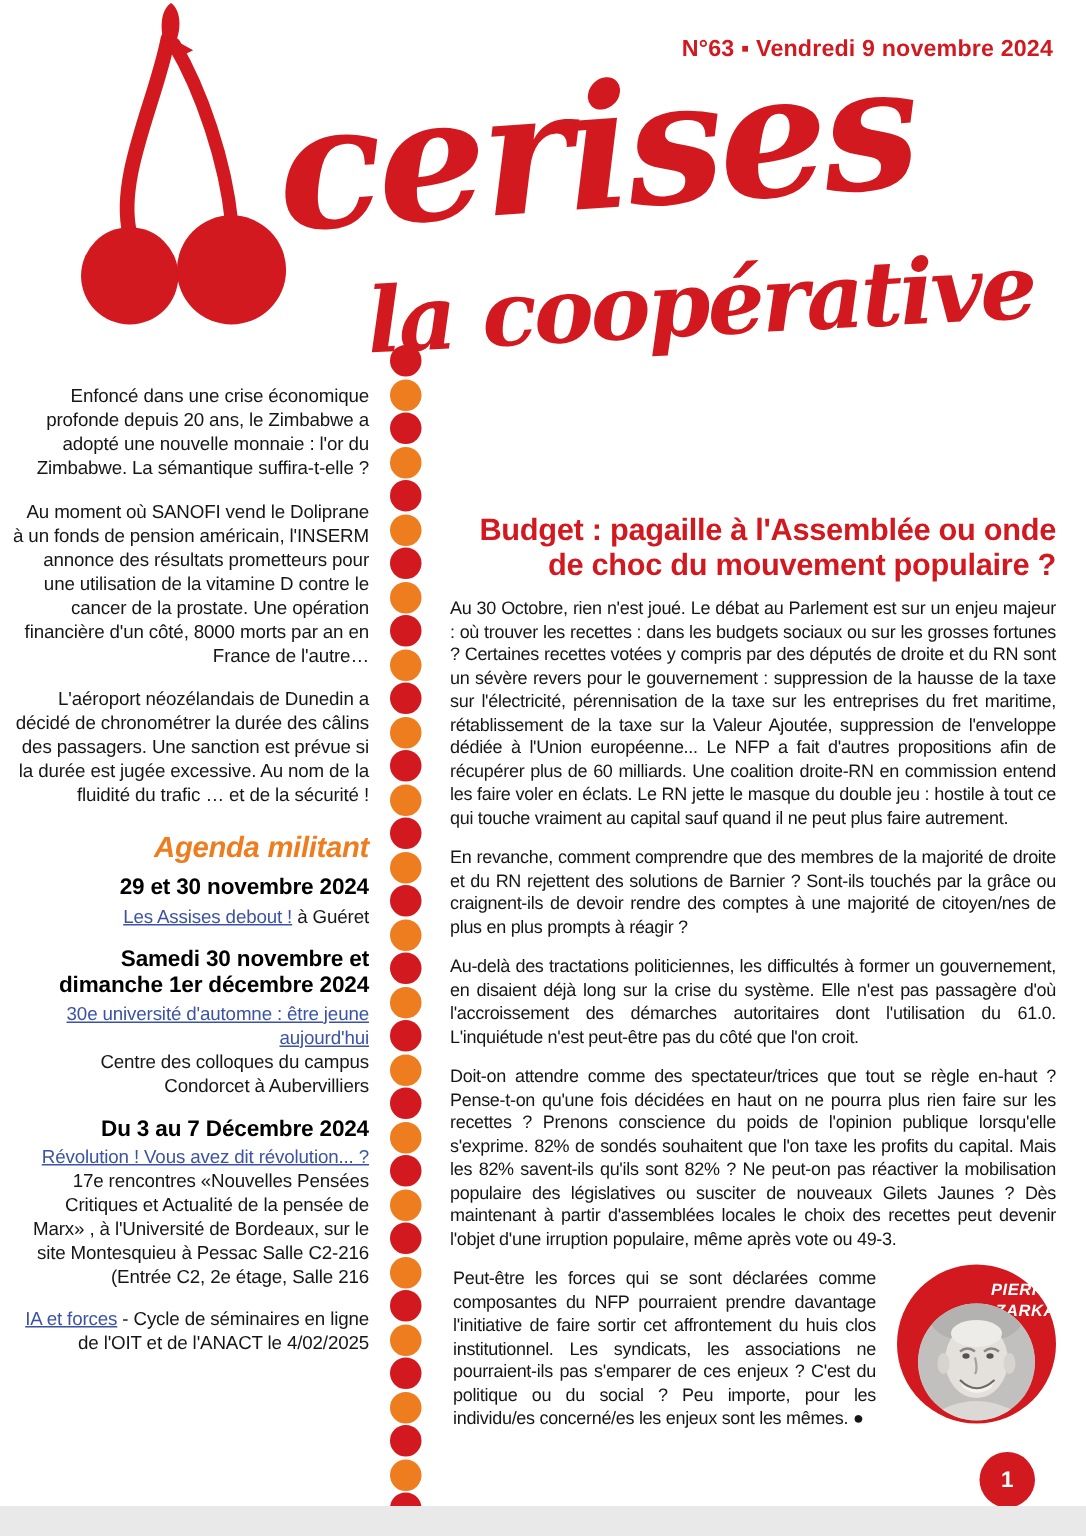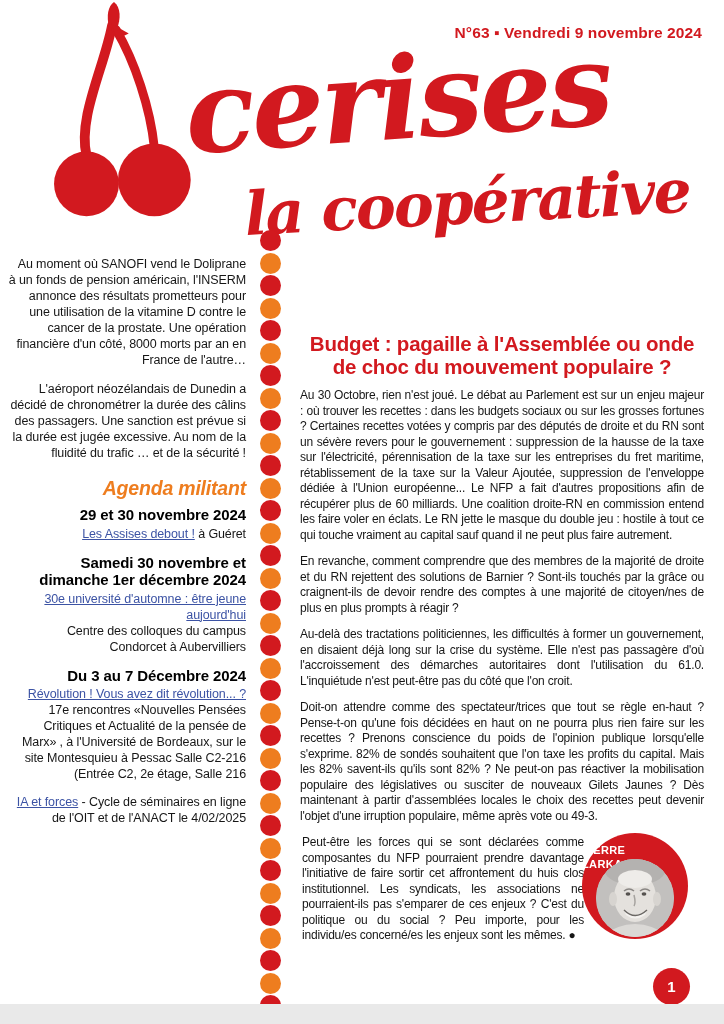--- a/index.html
+++ b/index.html
@@ -39,30 +39,30 @@
   .event-date{font-weight:bold;font-size:15px;line-height:17.5px;color:#000;margin:0 0 2px;}
   .left-col a{color:var(--blue);text-decoration:underline;cursor:pointer;}
   .event p{margin:0;}
   
   .right-col{
     position:absolute;left:300px;top:326px;width:404px;
     font-size:12px;line-height:15.5px;letter-spacing:-0.2px;
     text-align:justify;
   }
   .right-col h1{
-    color:var(--red);font-size:20.5px;line-height:23px;margin:6px 0 10px;
-    text-align:center;letter-spacing:-0.2px;
+    color:var(--red);font-size:20.5px;line-height:23px;margin:16px 0 10px;
+    text-align:right;letter-spacing:-0.2px;
   }
   .right-col p{margin:0 0 11px;}
   .closing{position:relative;min-height:112px;}
   .closing p{margin:2px;padding-right:118px;}
   
   .author-badge{
-    position:absolute;top:-2px;right:16px;width:106px;height:106px;border-radius:50%;
-    background:var(--red);text-align:left;
+    position:absolute;top:-2px;right:0;width:106px;height:106px;border-radius:50%;
+    background:var(--red);text-align:right;font-style:italic;
   }
   .author-name{
     padding-top:11px;color:#fff;font-weight:bold;font-size:11px;line-height:13.5px;
     letter-spacing:.4px;
   }
   .author-photo{
     position:absolute;left:50%;transform:translateX(-50%);bottom:2px;
     width:78px;height:78px;border-radius:50%;overflow:hidden;background:#c4c2c0;
   }
   
@@ -127,20 +127,21 @@
       <div class="dot" style="background: rgb(210, 25, 31);"></div>
       <div class="dot" style="background: rgb(238, 125, 31);"></div>
       <div class="dot" style="background: rgb(210, 25, 31);"></div>
       <div class="dot" style="background: rgb(238, 125, 31);"></div>
       <div class="dot" style="background: rgb(210, 25, 31);"></div>
       <div class="dot" style="background: rgb(238, 125, 31);"></div>
       <div class="dot" style="background: rgb(210, 25, 31);"></div>
     </div>
 
   <aside class="left-col">
+    <p>Enfoncé dans une crise économique profonde depuis 20 ans, le Zimbabwe a adopté une nouvelle monnaie : l'or du Zimbabwe. La sémantique suffira-t-elle ?</p>
     <p>Au moment où SANOFI vend le Doliprane à un fonds de pension américain, l'INSERM annonce des résultats prometteurs pour une utilisation de la vitamine D contre le cancer de la prostate. Une opération financière d'un côté, 8000 morts par an en France de l'autre…</p>
     <p>L'aéroport néozélandais de Dunedin a décidé de chronométrer la durée des câlins des passagers. Une sanction est prévue si la durée est jugée excessive. Au nom de la fluidité du trafic … et de la sécurité !</p>
 
     <h2 class="agenda-head">Agenda militant</h2>
 
     <div class="event">
       <div class="event-date">29 et 30 novembre 2024</div>
       <p><a>Les Assises debout !</a><span> à Guéret</span></p>
     </div>
 

